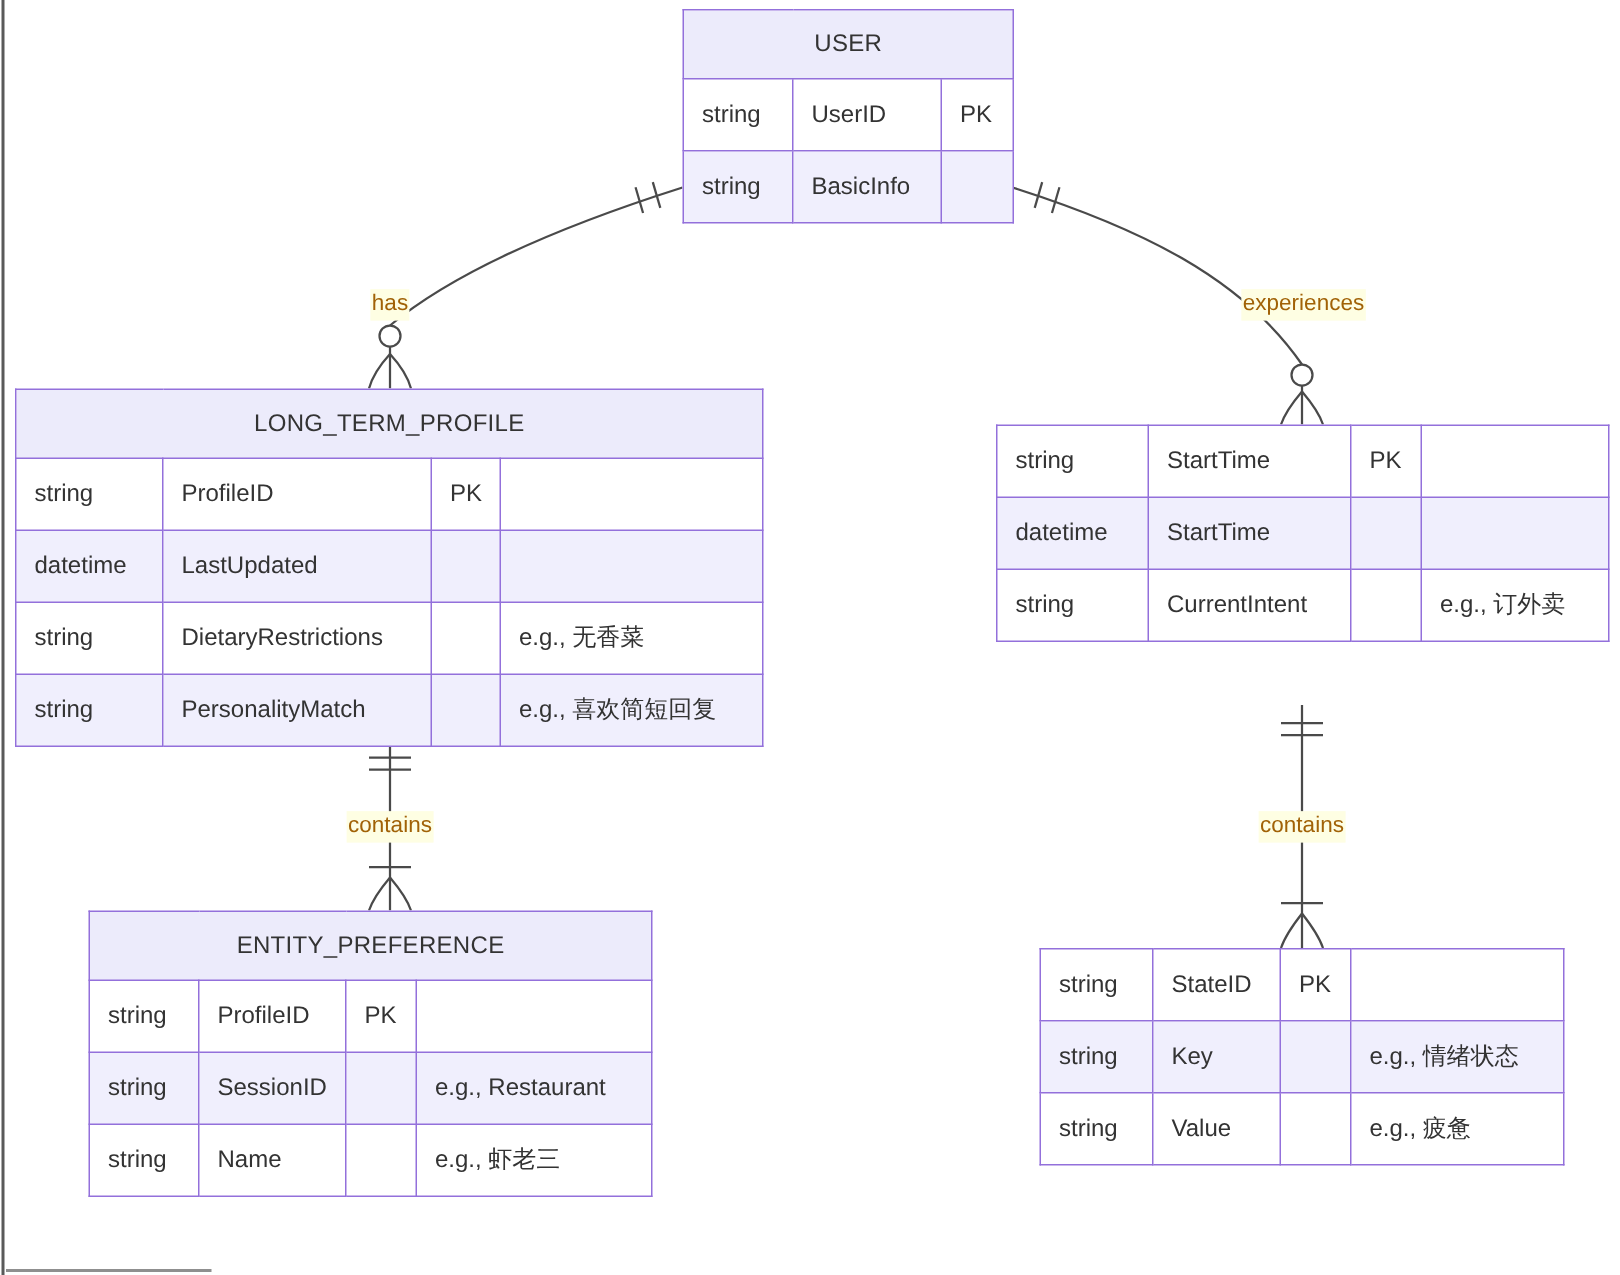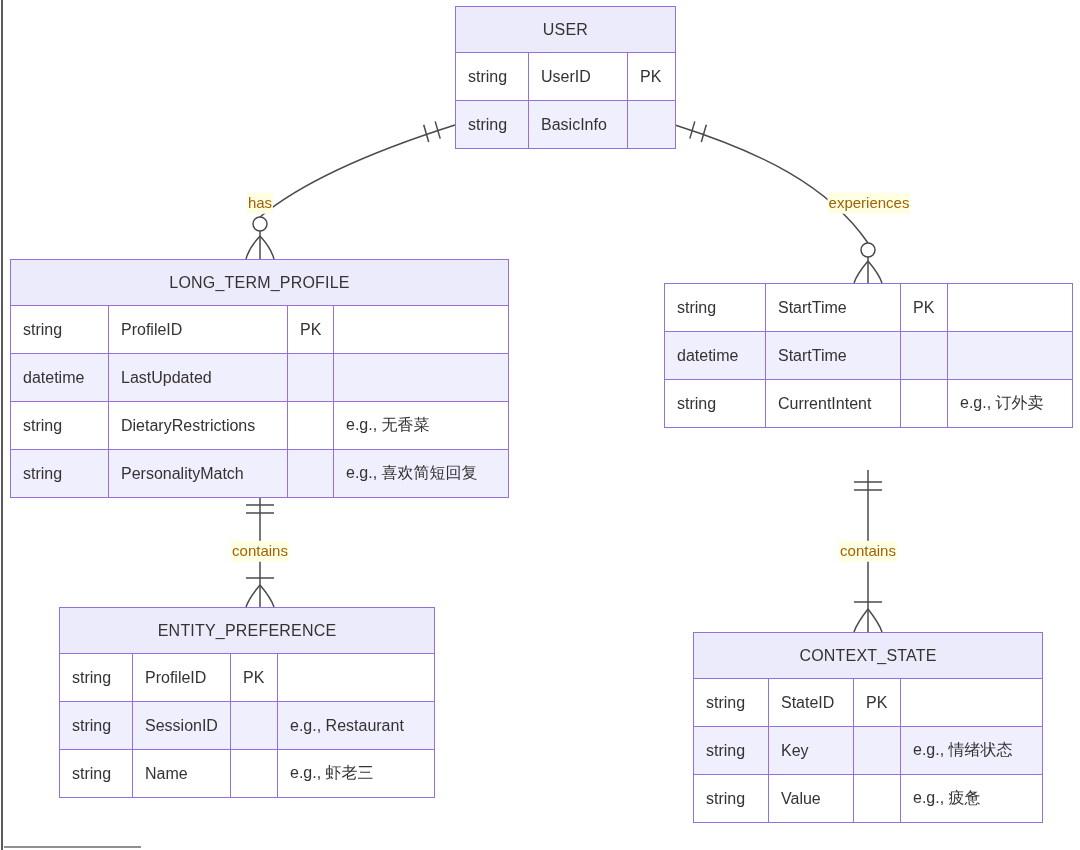--- a/index.html
+++ b/index.html
@@ -213,23 +213,20 @@
   </table>
 
 <table class="entity" style="left:693px;top:632px;width:349px;">
   <colgroup>
       <col style="width:75px">
       <col style="width:85px">
       <col style="width:47px">
       <col style="width:142px">
     </colgroup>
   <tbody>
-      <tr class="hdr">
-    <td colspan="4">CONTEXT_STATE</td>
-  </tr>
   <tr>
     <td>string</td>
     <td>StateID</td>
     <td>PK</td>
     <td></td>
   </tr>
   <tr class="alt">
     <td>string</td>
     <td>Key</td>
     <td></td>

